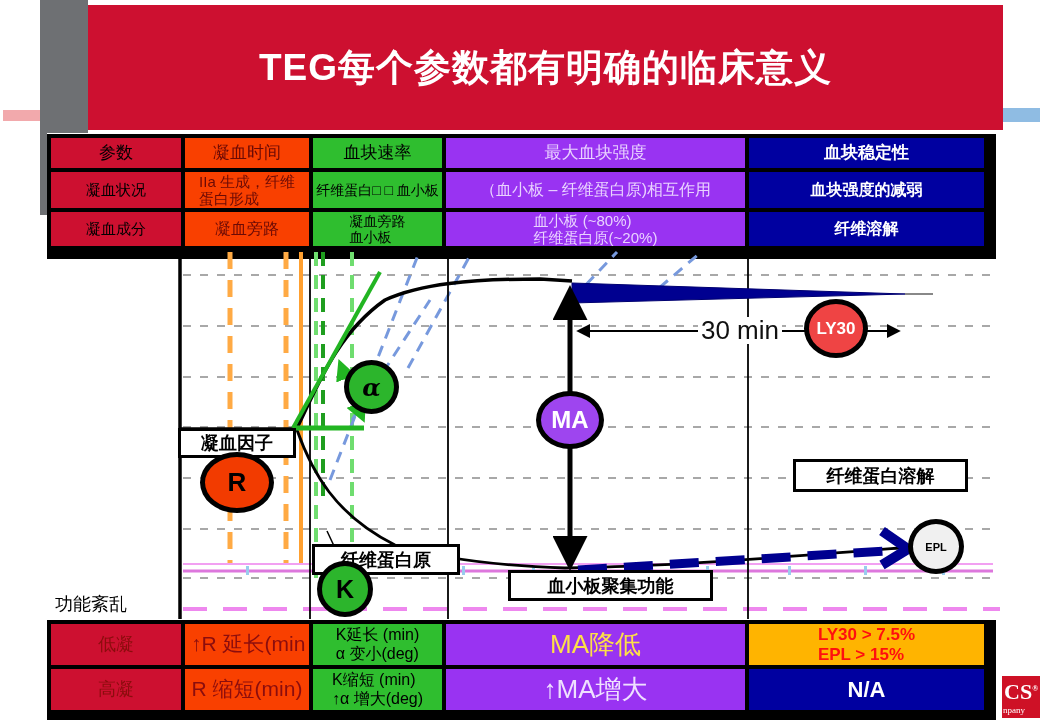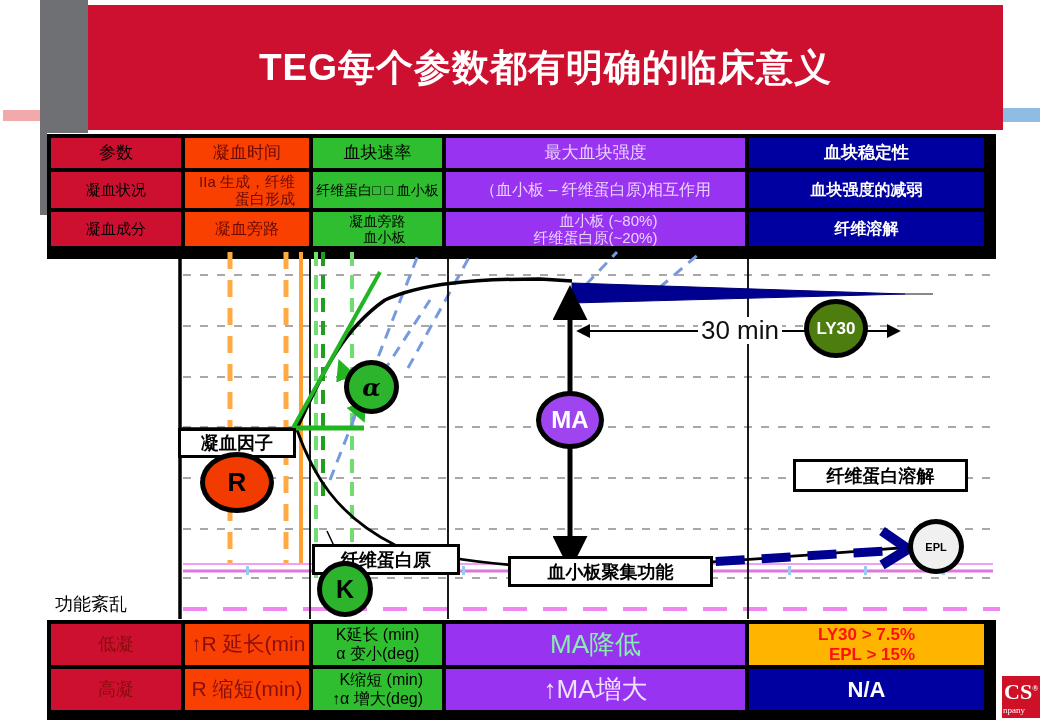--- a/index.html
+++ b/index.html
@@ -17,21 +17,21 @@
              color:#fff;font-size:37px;font-weight:bold;letter-spacing:1px;}
 
   
   .tbl{display:grid;background:#000;border:4px solid #000;gap:4px;}
   #top-tbl{left:47px;top:134px;width:941px;height:117px;
            grid-template-columns:130px 124px 129px 299px 235px;
            grid-template-rows:30px 36px 34px;}
   #bot-tbl{left:47px;top:620px;width:941px;height:98px;
            grid-template-columns:130px 124px 129px 299px 235px;
            grid-template-rows:41px 41px;}
-  .cell{display:flex;align-items:center;justify-content:center;text-align:right;
+  .cell{display:flex;align-items:center;justify-content:center;text-align:left;
         overflow:hidden;line-height:1.15;}
   .pre{white-space:pre-line;}
   .ovf{overflow:visible;white-space:nowrap;}
   .bg-red{background:#CD1030;} .bg-or{background:#F94000;} .bg-gr{background:#2FBE2F;}
   .bg-pu{background:#9933F2;} .bg-nv{background:#0000A0;} .bg-am{background:#FFB400;}
   .t-bk{color:#000;} .t-mr{color:#6B0A05;} .t-dr{color:#8B0D0D;}
   .t-lv{color:#E9D2FF;} .t-wh{color:#fff;font-weight:bold;} .t-rd{color:#FF0F0F;font-weight:bold;}
   .fs14{font-size:14px;} .fs15{font-size:15px;} .fs16{font-size:16px;} .fs17{font-size:17px;}
   .fs18{font-size:18px;} .fs21{font-size:21px;} .fs22{font-size:22px;} .fs26{font-size:26px;}
   .left-pad{justify-content:flex-start;padding-left:6px;white-space:nowrap;}
@@ -39,25 +39,25 @@
   
   .lbl{background:#fff;border:3px solid #000;display:flex;align-items:center;justify-content:center;
        font-weight:bold;font-size:18px;color:#000;box-sizing:border-box;margin-top:44px;}
   .circ{border:5px solid #000;border-radius:50%;display:flex;align-items:center;justify-content:center;
         font-weight:bold;box-sizing:border-box;}
   #mk-r{left:200px;top:452px;width:74px;height:61px;background:#F23B00;font-size:26px;color:#000;}
   #mk-alpha{left:344px;top:360px;width:55px;height:54px;background:#2CB52C;color:#000;
             font-family:"DejaVu Serif",serif;font-style:italic;font-size:24px;}
   #mk-k{left:317px;top:561px;width:56px;height:56px;background:#2CB52C;font-size:25px;color:#000;}
   #mk-ma{left:536px;top:391px;width:68px;height:58px;background:#9E45EF;font-size:24px;color:#fff;}
-  #mk-ly30{left:804px;top:299px;width:64px;height:59px;background:#4d7c0f;font-size:17px;color:#fff;}
+  #mk-ly30{left:804px;top:299px;width:64px;height:59px;background:#ef4444;font-size:17px;color:#fff;}
   #mk-epl{left:908px;top:519px;width:56px;height:55px;background:#F0F0F0;font-size:11px;color:#000;}
   #lbl-cf{left:178px;top:384px;width:118px;height:30px;}
   #lbl-fib{left:312px;top:500px;width:148px;height:31px;}
-  #lbl-plt{left:508px;top:512px;width:205px;height:31px;}
+  #lbl-plt{left:508px;top:526px;width:205px;height:31px;}
   #lbl-lys{left:793px;top:415px;width:175px;height:33px;}
   #lbl-fd{left:55px;top:592px;width:110px;height:24px;font-size:18px;color:#000;}
   #lbl-30{left:698px;top:317px;width:84px;height:27px;background:#fff;display:flex;
           align-items:center;justify-content:center;font-size:26px;color:#111;}
 
   
   #logo{left:1002px;top:676px;width:38px;height:42px;background:#CE1126;color:#fff;
         font-family:"Liberation Serif",serif;overflow:hidden;}
   #logo .cs{font-size:22px;font-weight:bold;line-height:26px;padding-left:2px;}
   #logo .sub{font-size:9px;line-height:10px;padding-left:1px;}
@@ -200,21 +200,21 @@
   <div class="abs circ" id="mk-k">K</div>
   <div class="abs circ" id="mk-ma">MA</div>
   <div class="abs circ" id="mk-ly30">LY30</div>
   <div class="abs circ" id="mk-epl">EPL</div>
 
   <div class="abs tbl" id="bot-tbl">
     <div class="cell bg-red t-dr fs18">低凝</div>
     <div class="cell bg-or t-dr fs21 left-pad">↑R 延长(min</div>
     <div class="cell bg-gr t-bk fs16 pre">K延长 (min)
 α 变小(deg)</div>
-    <div class="cell bg-pu fs26" style="color:#86efac;">MA降低</div>
+    <div class="cell bg-pu fs26" style="color:#fde047;">MA降低</div>
     <div class="cell bg-am t-rd fs17 pre">LY30 &gt; 7.5%
 EPL &gt; 15%</div>
 
     <div class="cell bg-red t-dr fs18">高凝</div>
     <div class="cell bg-or t-dr fs21">R 缩短(min)</div>
     <div class="cell bg-gr t-bk fs16 pre">K缩短 (min)
 ↑α 增大(deg)</div>
     <div class="cell bg-pu fs26" style="color:#EFE0FF;">↑MA增大</div>
     <div class="cell bg-nv t-wh fs22">N/A</div>
   </div>

